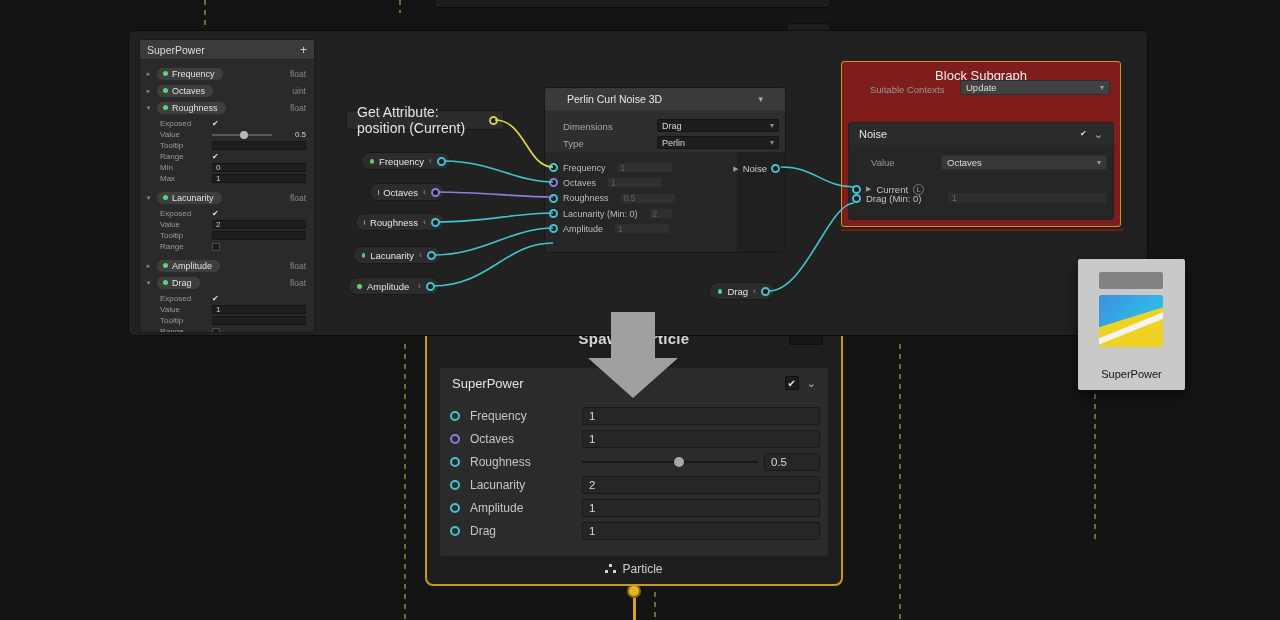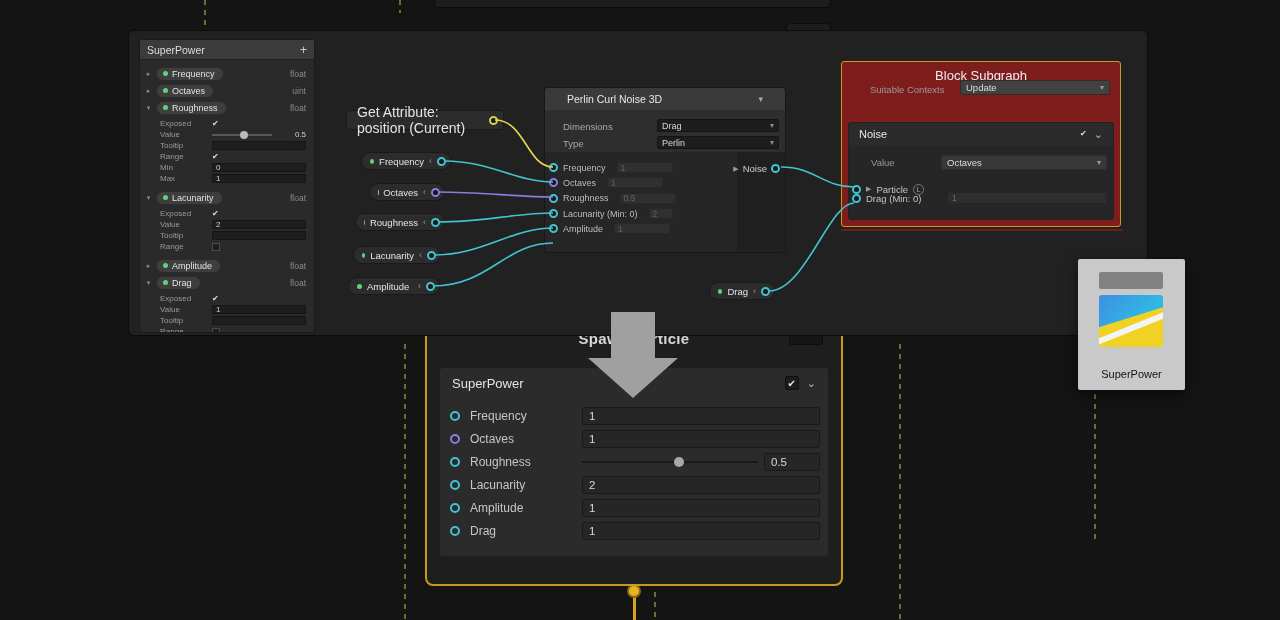--- a/index.html
+++ b/index.html
@@ -179,20 +179,24 @@
           <span class="i-field">1</span>
         </div>
         <div class="i-row">
           <span class="i-port"></span>
           <span class="i-lbl">Drag</span>
           <span class="i-field">1</span>
         </div>
       </div>
     </div>
 
+    <div class="ctx-footer">
+      <span class="particle-icon"></span>
+      <span>Particle</span>
+    </div>
   </div>
 
   <div class="window">
 
     <div class="blackboard">
       <div class="bb-header">
         <span>SuperPower</span>
         <span class="bb-plus">+</span>
       </div>
       <div class="bb-body">
@@ -431,21 +435,21 @@
           <div class="f-row" style="top:8px;height:18px;padding-left:22px">
             <span style="color:#999">Value</span>
             <span class="dd2" style="width:166px;background:#383838">
                 <span>Octaves</span>
                 <span class="chev">▾</span>
               </span>
           </div>
           <div class="f-row" style="top:36px;height:16px;padding-left:3px">
             <span class="port"></span>
             <span class="p-arrow">▶</span>
-            <span>Particle</span>
+            <span>Current</span>
             <span class="badge-l">L</span>
           </div>
           <div class="f-row" style="top:45px;height:16px;padding-left:3px">
             <span class="port"></span>
             <span>Drag (Min: 0)</span>
             <span class="f-field">1</span>
           </div>
         </div>
       </div>
     </div>

